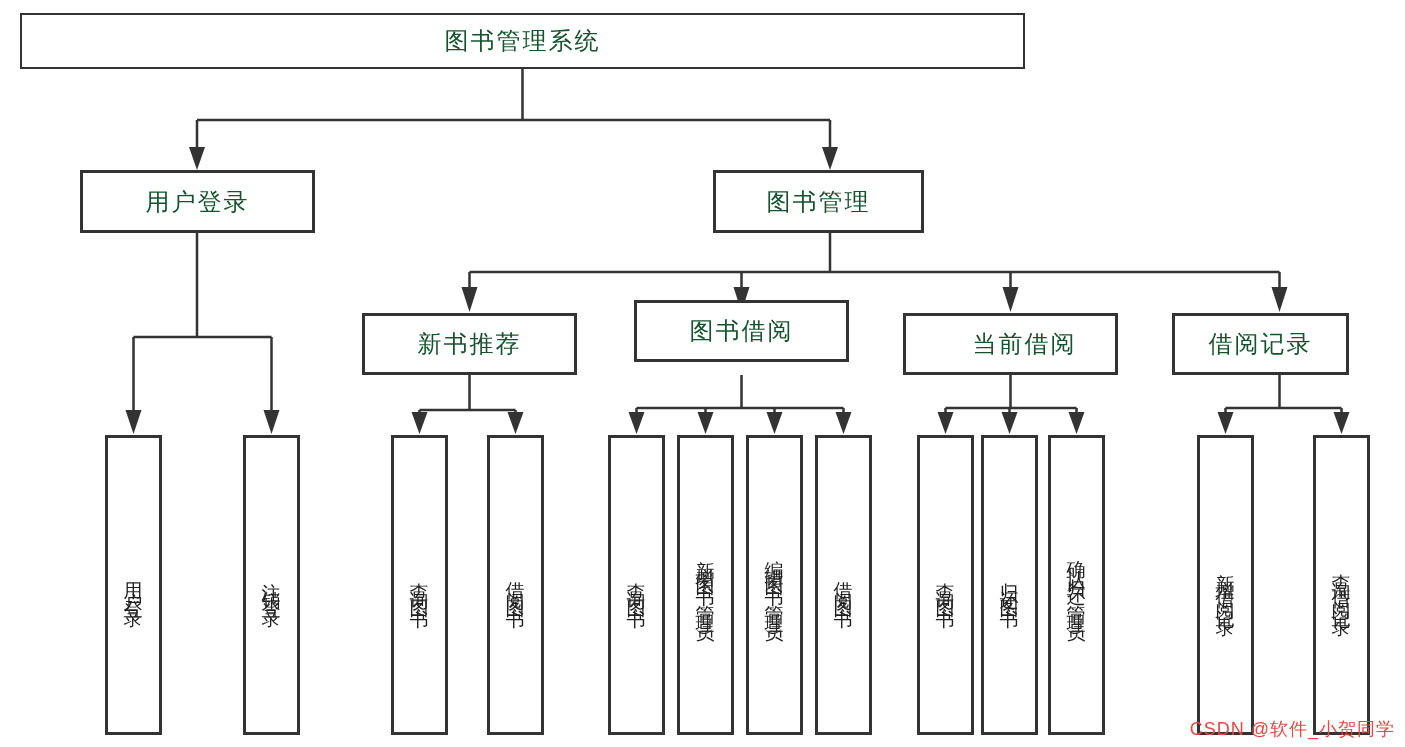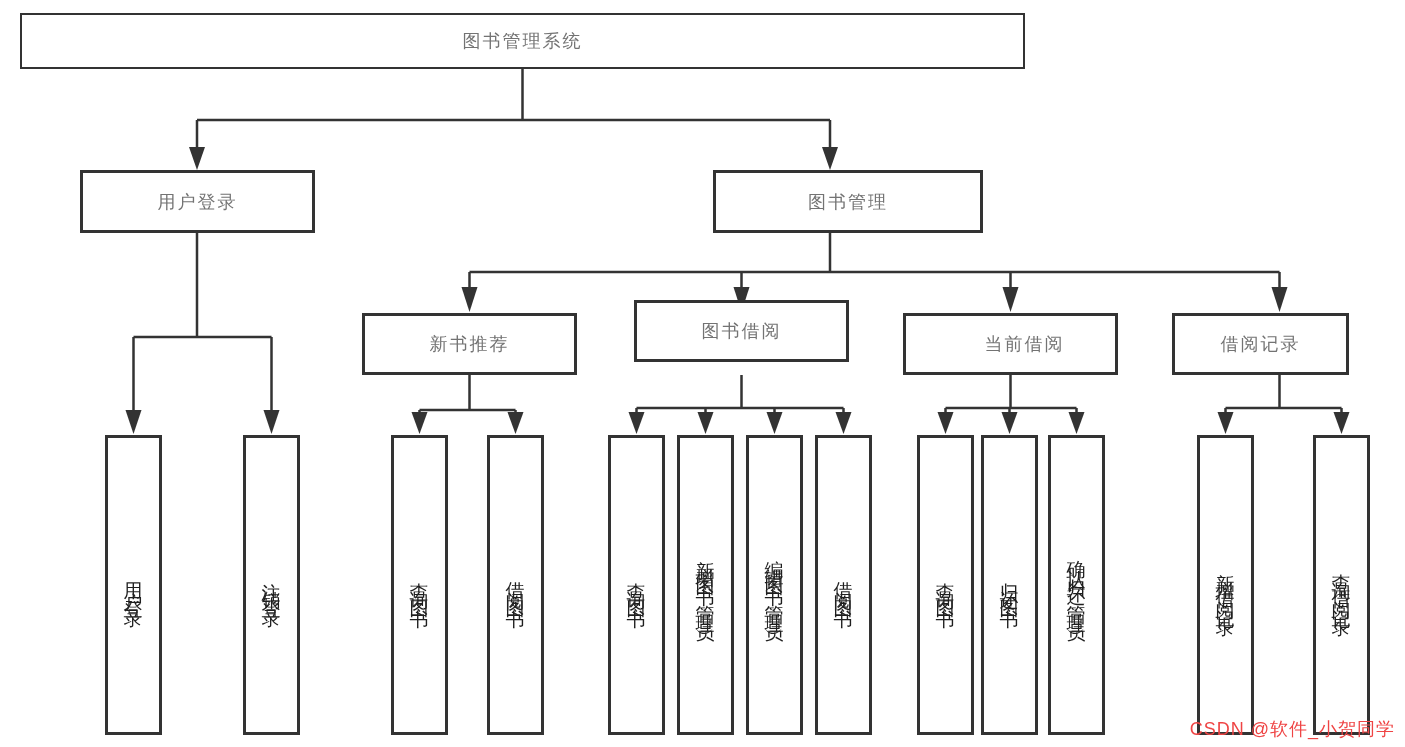--- a/index.html
+++ b/index.html
@@ -29,24 +29,24 @@
     border: 3px solid #333333;
     display: flex;
     align-items: center;
     justify-content: center;
     color: #1f1f1f;
   }
   .box.root {
     border-width: 2px;
   }
   .hlabel {
-    font-size: 18px;
+    font-size: 24px;
     letter-spacing: 2px;
     white-space: nowrap;
-    color: #737373;
+    color: #14532d;
   }
   .leaf .vlabel {
     writing-mode: vertical-rl;
     text-orientation: mixed;
     font-size: 19px;
     letter-spacing: 9px;
     line-height: 1;
     color: #1f1f1f;
     white-space: nowrap;
   }
@@ -98,21 +98,21 @@
     </g>
   </svg>
 
   <div class="box root" style="left:20px; top:13px; width:1005px; height:56px;">
     <span class="hlabel">图书管理系统</span>
   </div>
 
   <div class="box" style="left:80px; top:170px; width:235px; height:63px;">
     <span class="hlabel">用户登录</span>
   </div>
-  <div class="box" style="left:713px; top:170px; width:270px; height:63px;">
+  <div class="box" style="left:713px; top:170px; width:211px; height:63px;">
     <span class="hlabel">图书管理</span>
   </div>
 
   <div class="box" style="left:362px; top:313px; width:215px; height:62px;">
     <span class="hlabel">新书推荐</span>
   </div>
   <div class="box" style="left:634px; top:300px; width:215px; height:62px;">
     <span class="hlabel">图书借阅</span>
   </div>
   <div class="box" style="left:903px; top:313px; width:215px; height:62px;padding-left:28px;">

